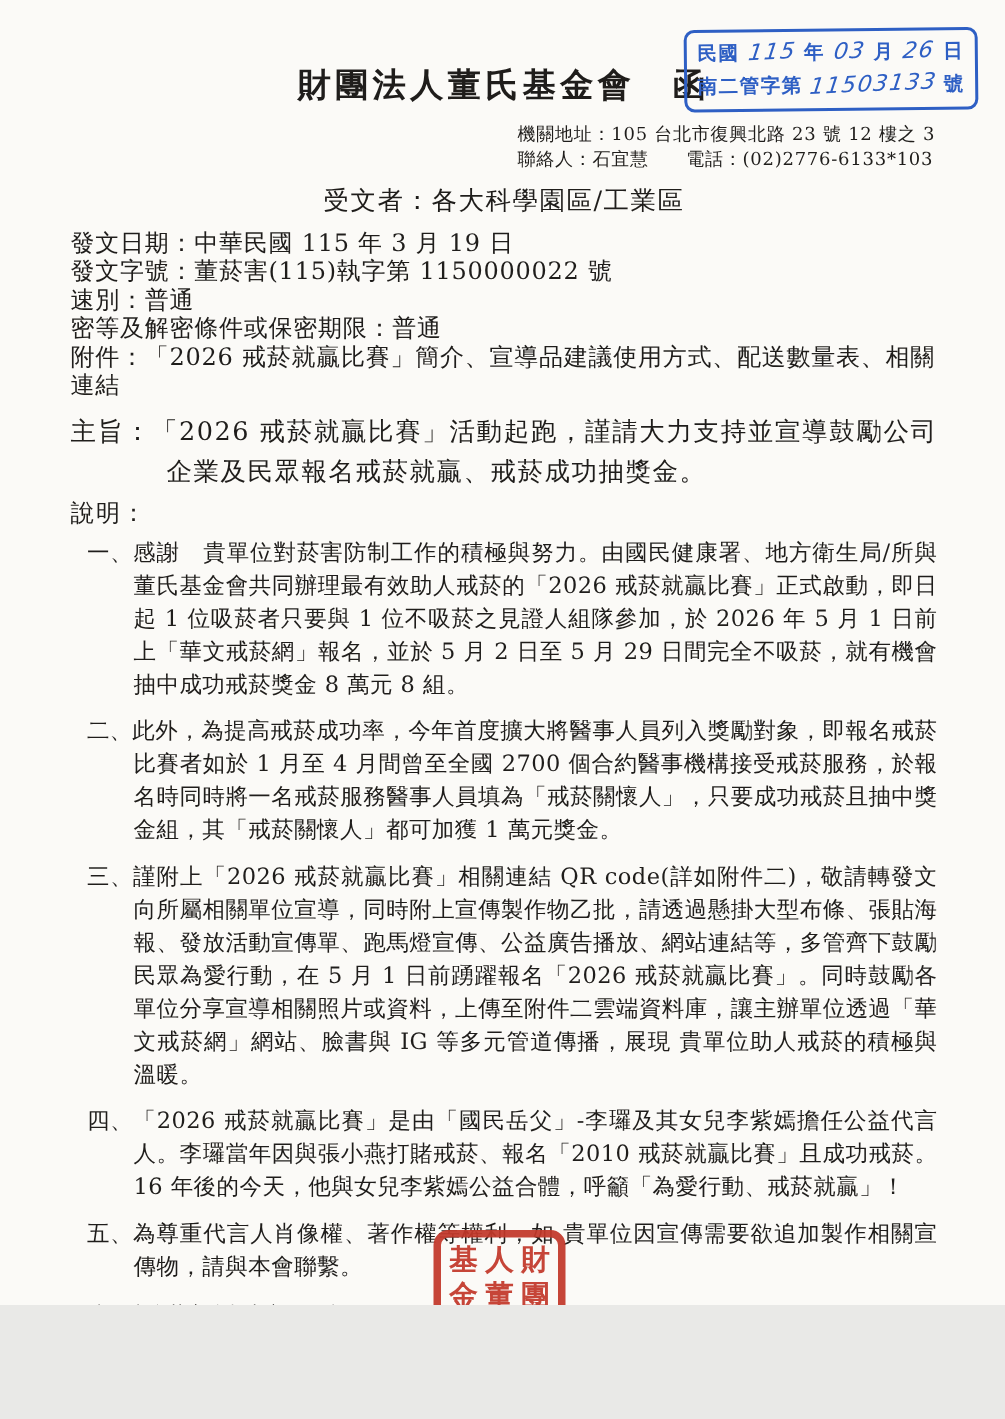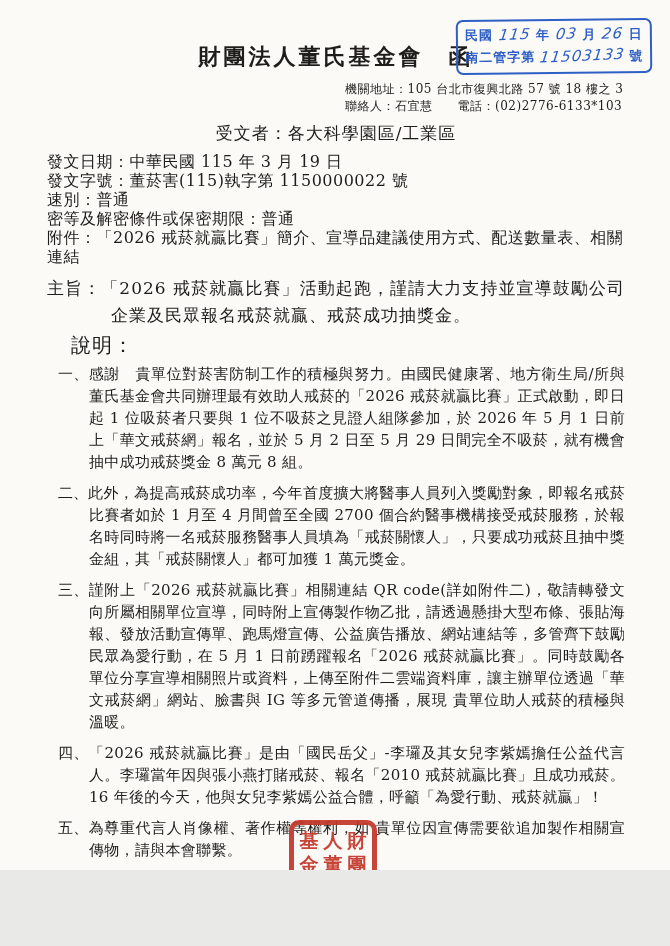--- a/index.html
+++ b/index.html
@@ -40,21 +40,21 @@
 
   .recipient{margin-top:7px;font-size:17px;font-weight:500;letter-spacing:1px;text-align:center;}
 
   .meta{margin-top:7px;font-size:16px;line-height:19px;letter-spacing:0.5px;}
 
   .subject{
     margin-top:9px;font-size:17px;line-height:27px;
     padding-left:64px;text-indent:-64px;text-align:justify;letter-spacing:1px;
   }
 
-  .expl-heading{margin-top:3px;font-size:20px;letter-spacing:1px;margin-left:24px;}
+  .expl-heading{margin-top:3px;font-size:16px;letter-spacing:1px;}
 
   .items{margin-top:4px;}
   .item{
     margin-left:11px;padding-left:31px;text-indent:-31px;
     font-size:15px;line-height:22px;text-align:justify;margin-bottom:9px;
     letter-spacing:0.3px;
   }
   .item .marker{letter-spacing:0;}
 
   .footer{margin-top:11px;font-size:12.5px;line-height:19px;letter-spacing:0.5px;}
@@ -93,21 +93,21 @@
       <span class="s-print">南二管字第</span>
       <span class="s-hand">11503133</span>
       <span class="s-print">號</span>
     </div>
   </div>
 
   <div class="content">
     <h1 class="title">財團法人董氏基金會　函</h1>
 
     <div class="org-info">
-      <div>機關地址：105 台北市復興北路 57 號 18 樓之 3</div>
+      <div>機關地址：105 台北市復興北路 23 號 12 樓之 3</div>
       <div>聯絡人：石宜慧　　電話：(02)2776-6133*103</div>
     </div>
 
     <div class="recipient"><span>受文者：</span><span>各大科學園區/工業區</span></div>
 
     <div class="meta">
       <div>發文日期：中華民國 115 年 3 月 19 日</div>
       <div>發文字號：董菸害(115)執字第 1150000022 號</div>
       <div>速別：普通</div>
       <div>密等及解密條件或保密期限：普通</div>

